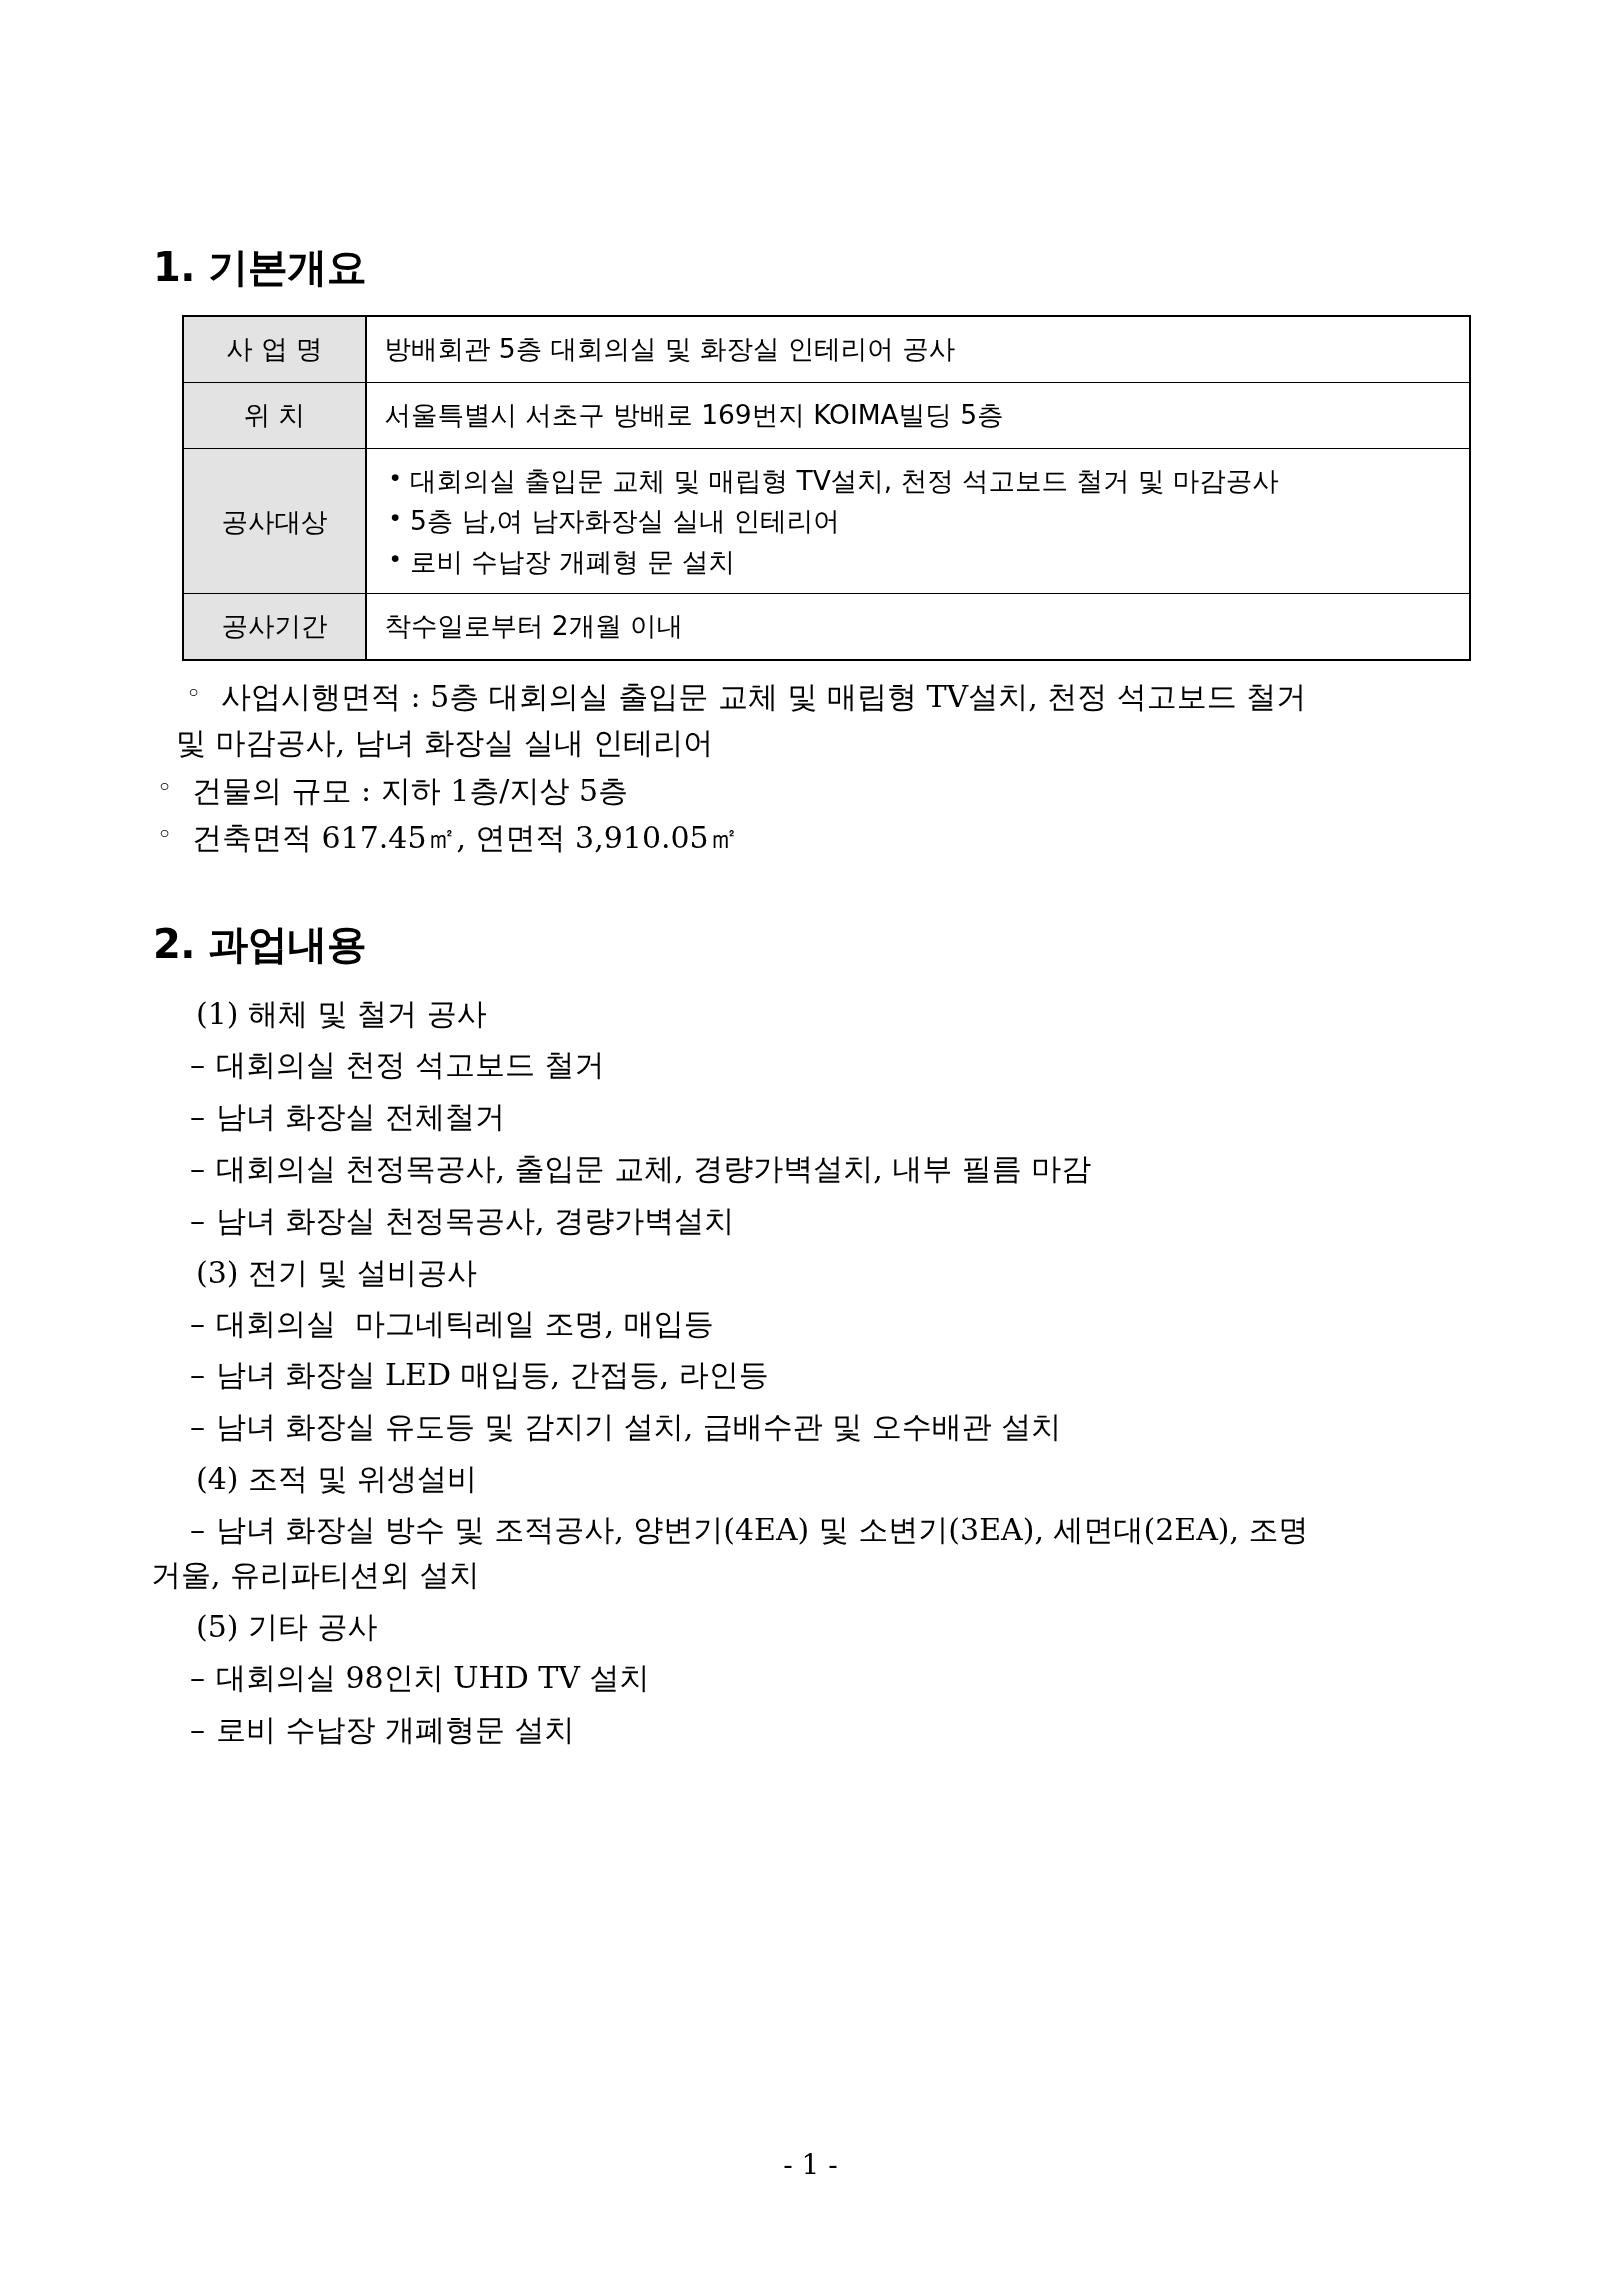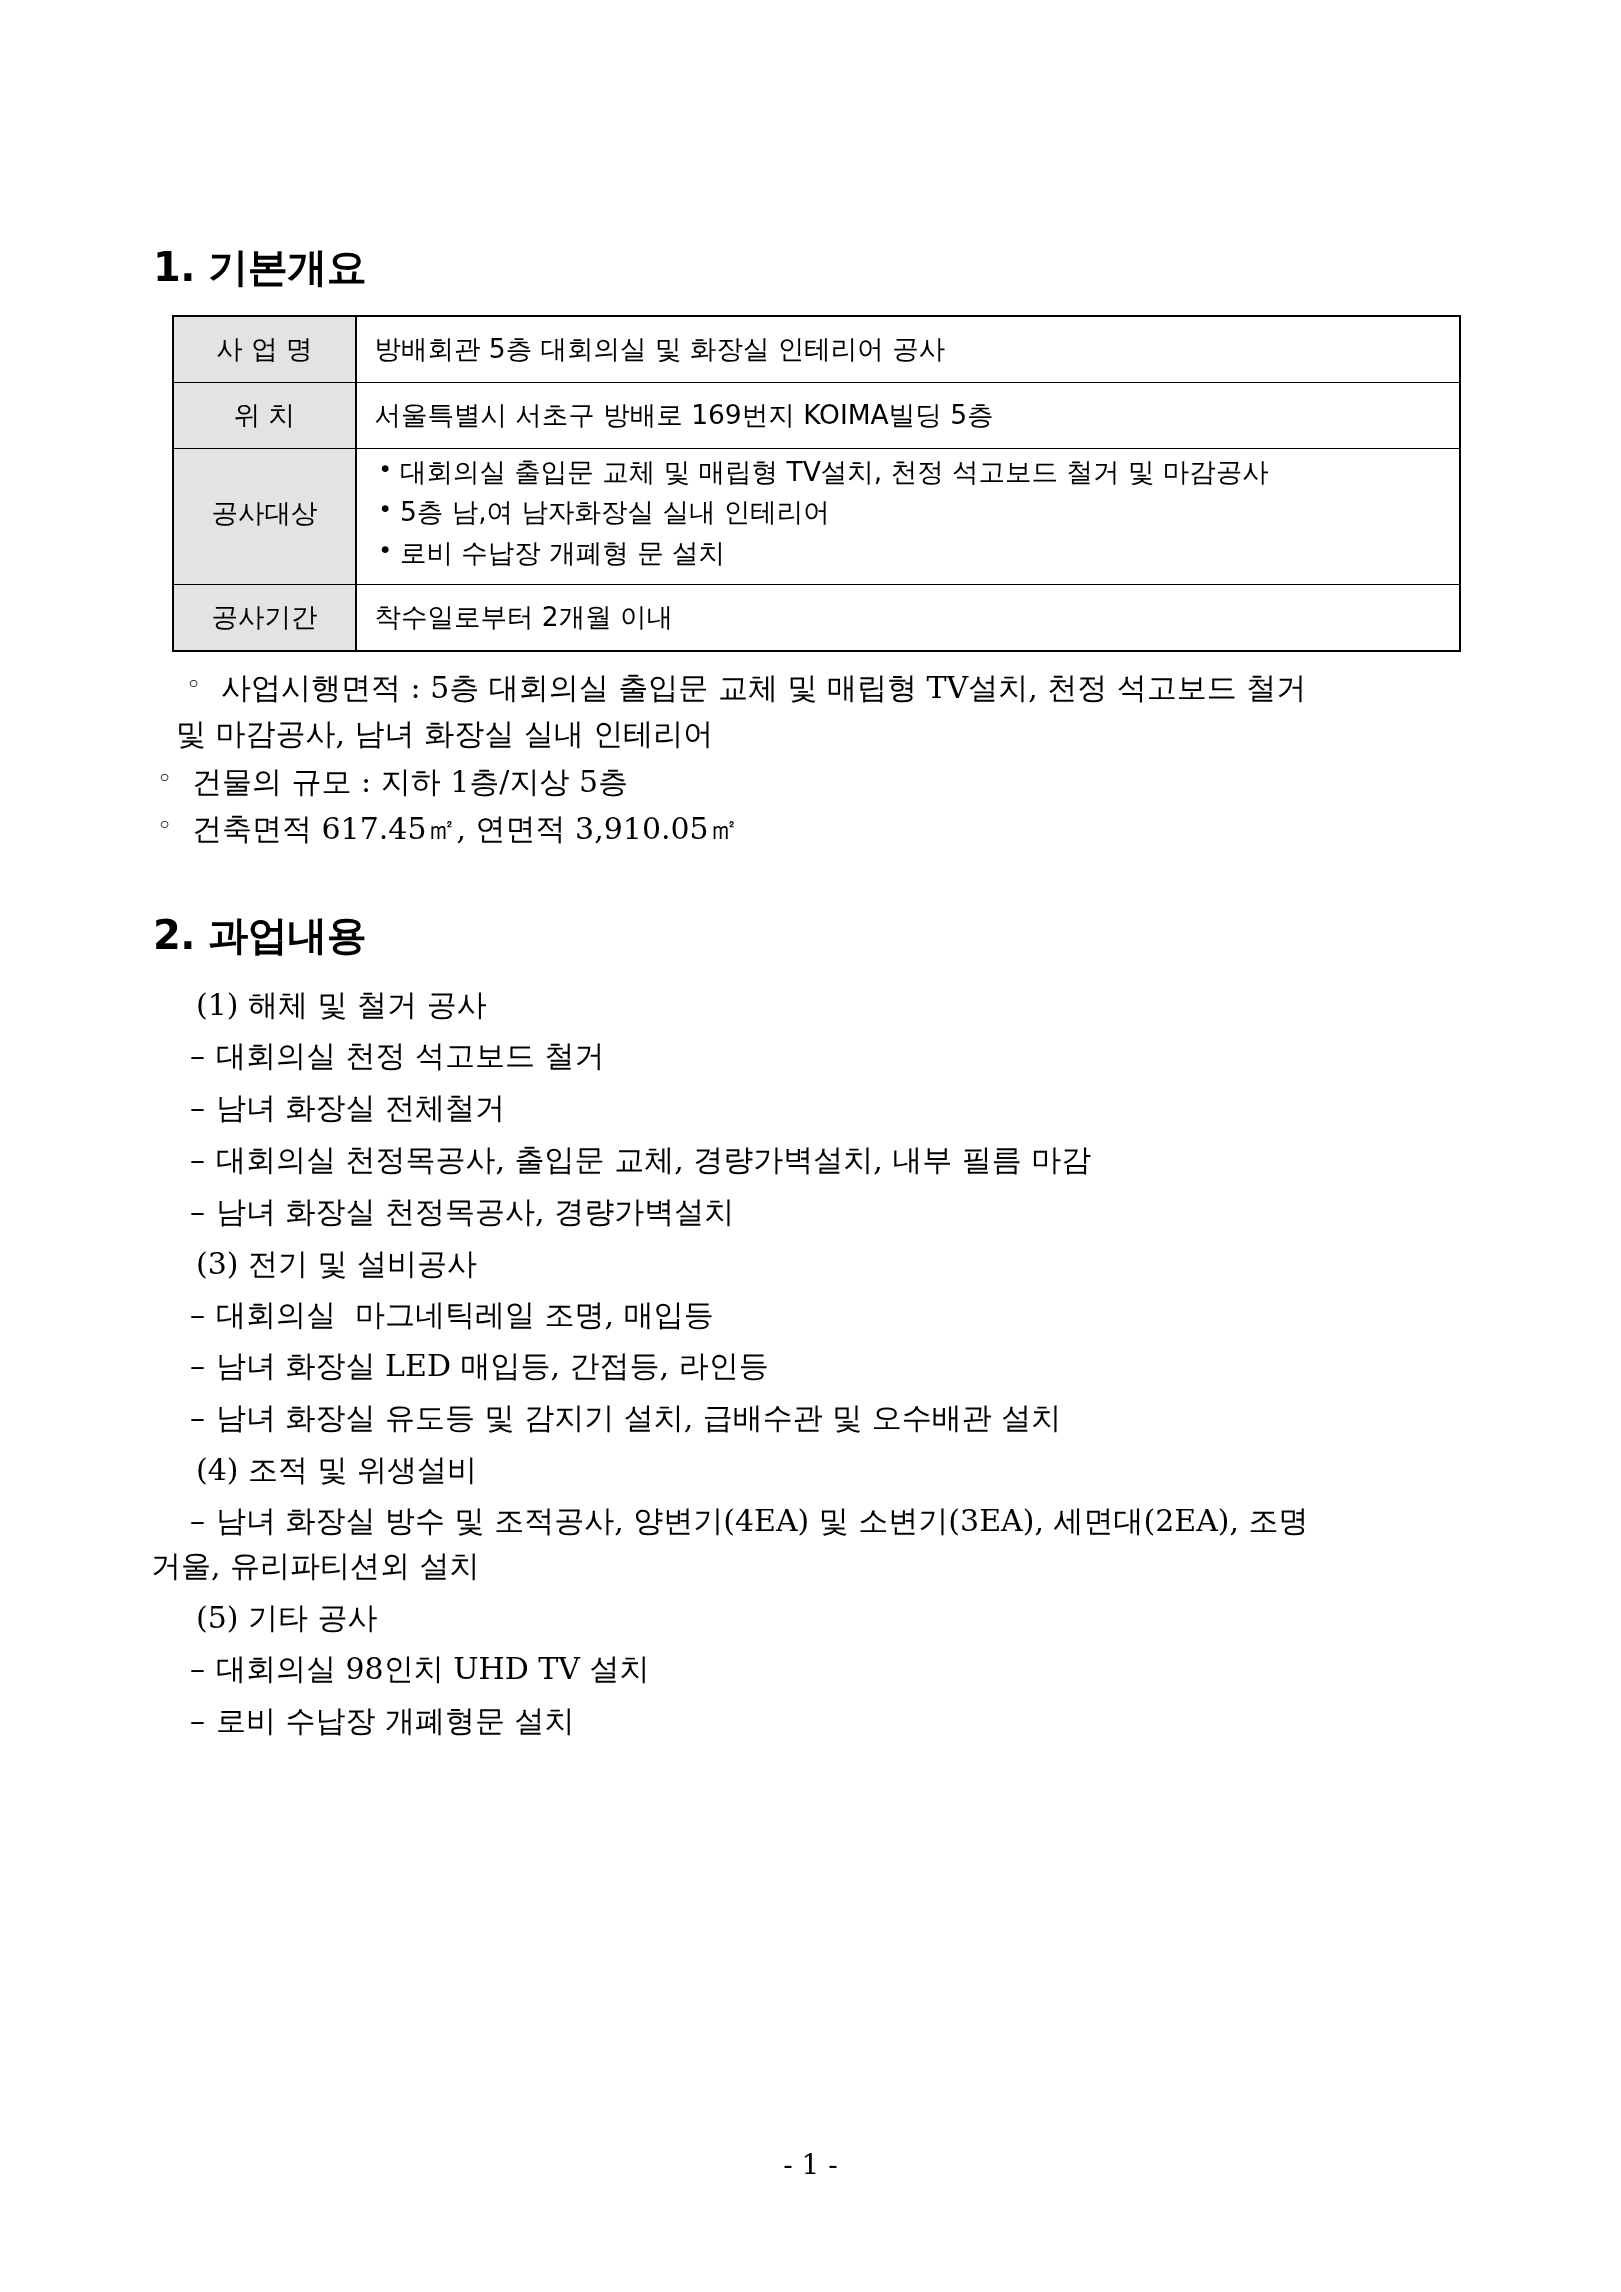--- a/index.html
+++ b/index.html
@@ -35,21 +35,21 @@
     line-height: 1.1;
   }
   .section-heading-2 {
     margin-top: 61px;
   }
 
   
   .overview-table {
     border-collapse: collapse;
     width: 1289px;
-    margin-left: 25px;
+    margin-left: 35px;
     border: 2.9px solid #000;
     table-layout: fixed;
   }
   .overview-table td {
     border: 1px solid #000;
     vertical-align: middle;
     font-size: 26.5px;
     line-height: 1.42;
     font-family: "DejaVu Sans", "Liberation Sans", sans-serif;
   }
@@ -59,21 +59,21 @@
     text-align: center;
     padding: 13.7px 5.9px;
     border-right: 2px solid #000;
     white-space: nowrap;
   }
   .overview-table td.value {
     padding: 13.7px 17.6px;
     text-align: left;
   }
   .overview-table tr.row-target td {
-    padding-top: 3px;
+    padding-top: 12px;
     padding-bottom: 9.8px;
   }
   .bullet-list {
     list-style: none;
     margin: 0;
     padding: 0;
   }
   .bullet-list li {
     position: relative;
     padding-left: 25.5px;

